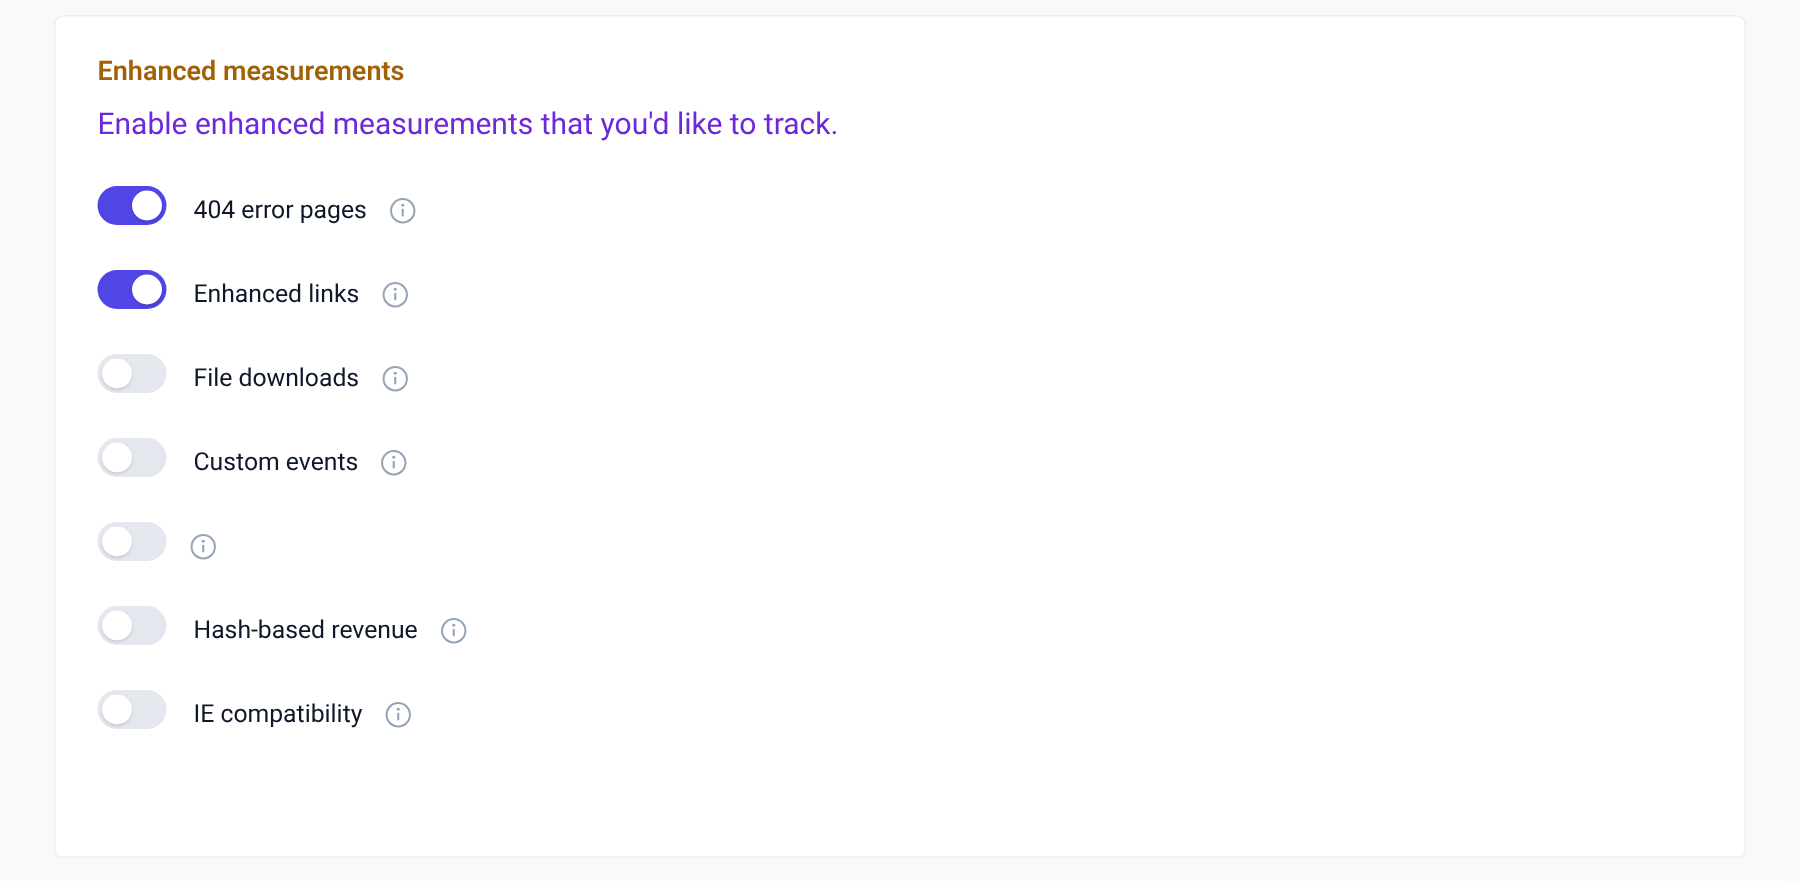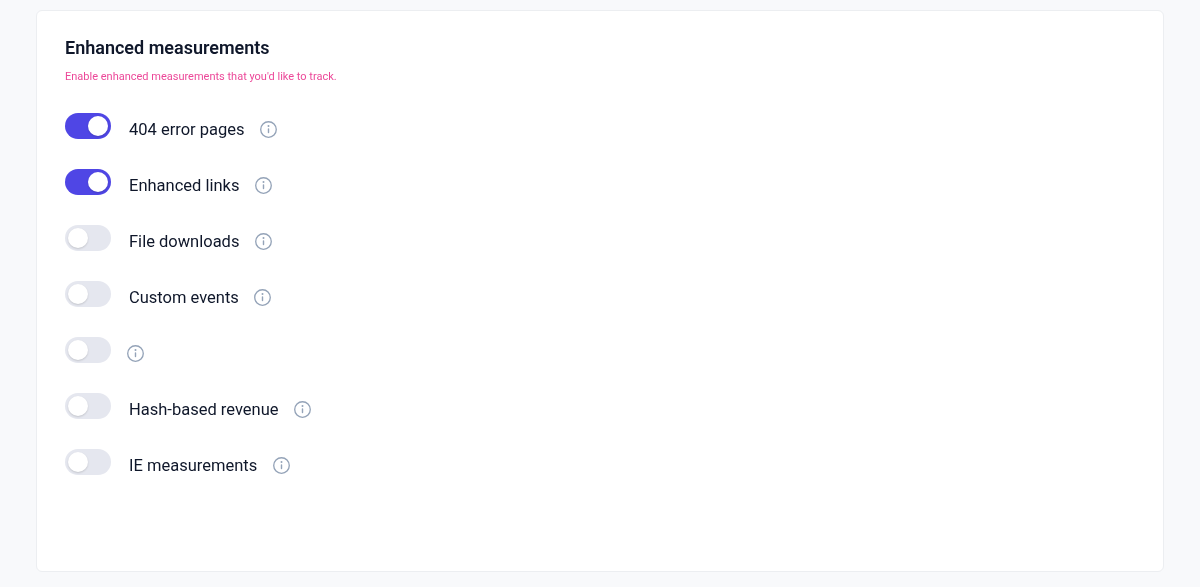--- a/index.html
+++ b/index.html
@@ -16,26 +16,26 @@
     background: #ffffff;
     border: 1px solid #eceef1;
     border-radius: 6px;
     margin: 10px 36px 0 36px;
     padding: 26px 28px 20px 28px;
     height: 562px;
   }
   .card-title {
     font-size: 18px;
     font-weight: 600;
-    color: #0f172a;
+    color: #a16207;
     margin: 0 0 12px 0;
   }
   .card-subtitle {
-    font-size: 11px;
-    color: #ec4899;
+    font-size: 20px;
+    color: #6d28d9;
     margin: 0 0 30px 0;
   }
   .row {
     display: flex;
     align-items: flex-end;
     margin-bottom: 30px;
   }
   .toggle {
     position: relative;
     width: 46px;
@@ -156,21 +156,21 @@
   <circle cx="10" cy="10" r="8.2" stroke="#94a3b8" stroke-width="1.4"></circle>
   <circle cx="10" cy="6.2" r="1.05" fill="#94a3b8"></circle>
   <rect x="9.25" y="8.6" width="1.5" height="5.4" rx="0.75" fill="#94a3b8"></rect>
 </svg>
         </span>
       </div>
       <div class="row">
         <div class="toggle off">
           <div class="knob"></div>
         </div>
-        <span class="row-label">IE measurements</span>
+        <span class="row-label">IE compatibility</span>
         <span class="info">
           <svg width="19" height="19" viewBox="0 0 20 20" fill="none">
   <circle cx="10" cy="10" r="8.2" stroke="#94a3b8" stroke-width="1.4"></circle>
   <circle cx="10" cy="6.2" r="1.05" fill="#94a3b8"></circle>
   <rect x="9.25" y="8.6" width="1.5" height="5.4" rx="0.75" fill="#94a3b8"></rect>
 </svg>
         </span>
       </div>
     </div>
 </div>

